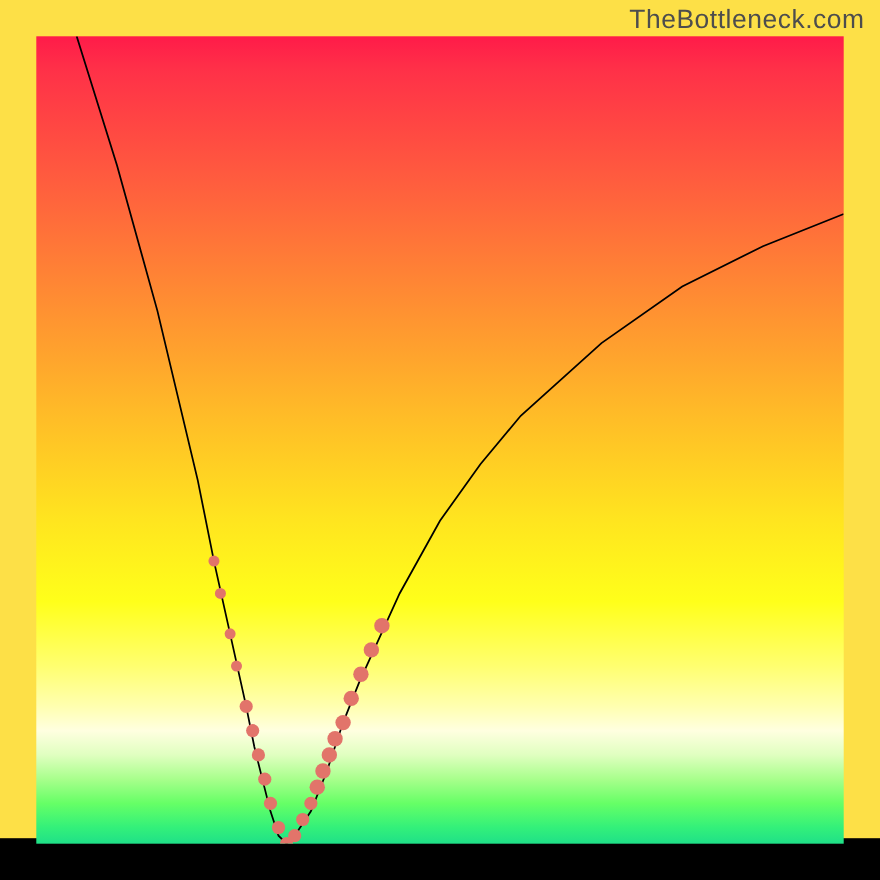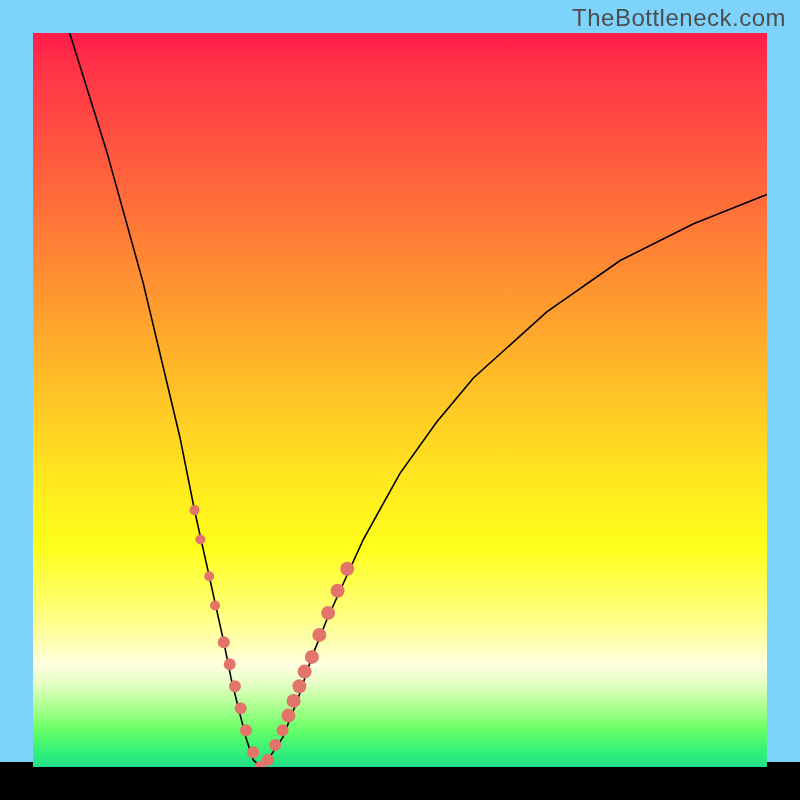--- a/index.html
+++ b/index.html
@@ -8,21 +8,21 @@
     width: 800px;
     height: 800px;
     overflow: hidden;
     background: #000;
     font-family: Arial, Helvetica, sans-serif;
   }
   .frame {
     position: relative;
     width: 800px;
     height: 762px;
-    background: #7dd3fc;
+    background: #fde047;
   }
   .watermark {
     position: absolute;
     top: 4px;
     right: 14px;
     color: #4d4d4d;
     font-size: 24px;
     font-weight: 400;
     letter-spacing: 0.5px;
     z-index: 10;

